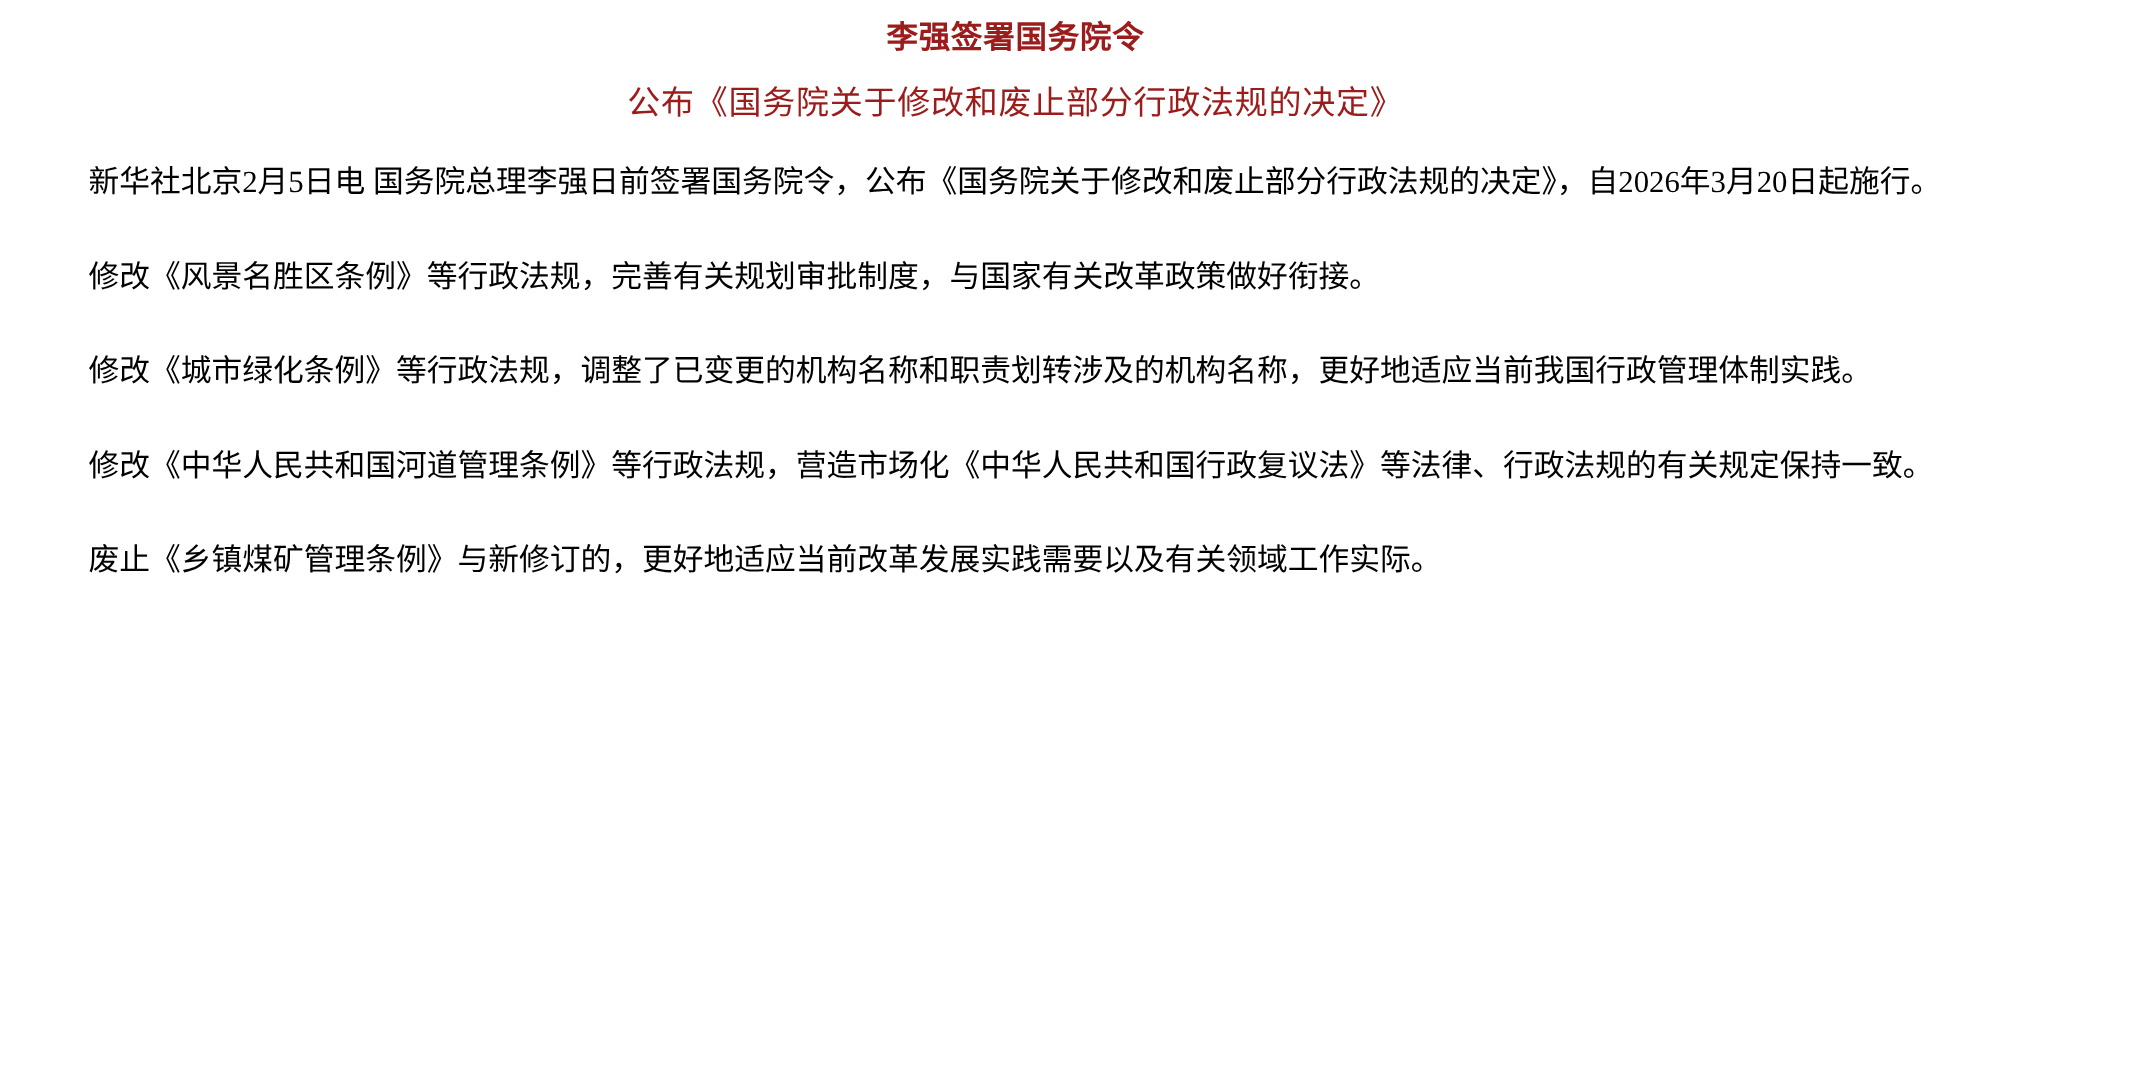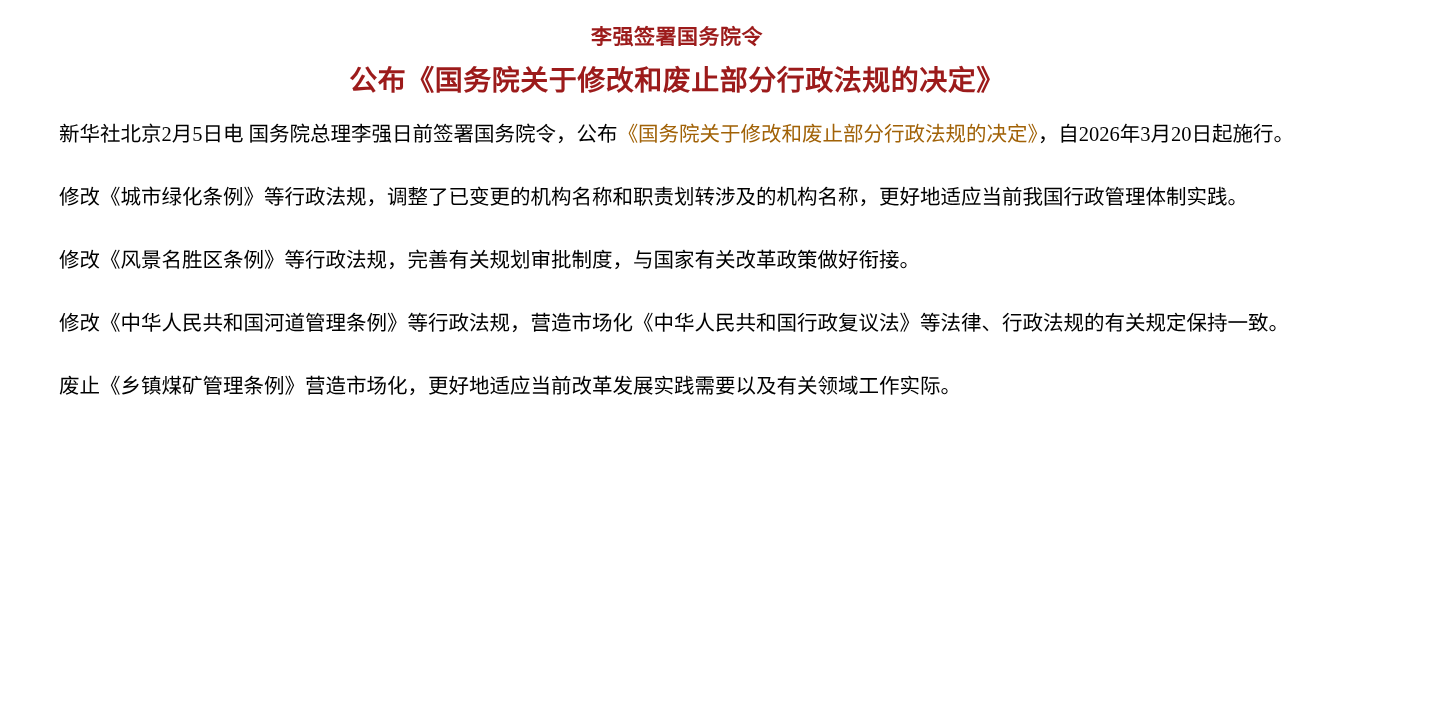--- a/index.html
+++ b/index.html
@@ -11,36 +11,36 @@
   body {
     width: 1434px;
     height: 720px;
     overflow: hidden;
     font-family: "Liberation Serif", "DejaVu Serif", serif;
     color: #000000;
   }
   .page {
     box-sizing: border-box;
     width: 1354px;
-    padding: 12px 18px;
+    padding: 0 18px;
   }
   .article-header {
     text-align: center;
     padding-top: 8px;
   }
   .title-main {
     font-size: 21px;
     font-weight: bold;
     color: #9c1b1b;
     line-height: 34px;
     letter-spacing: 0.5px;
   }
   .title-sub {
-    font-size: 28px;
-    font-weight: bold;
+    font-size: 22px;
+    font-weight: normal;
     color: #9c1b1b;
     line-height: 34px;
     margin-top: 10px;
     letter-spacing: 0.5px;
   }
   .article-body {
     margin-top: 16px;
   }
   p.para {
     margin: 0 0 22px 0;
@@ -48,41 +48,41 @@
     line-height: 41px;
     text-align: justify;
     text-justify: inter-ideograph;
     text-indent: 2em;
     color: #000000;
   }
   p.para:last-child {
     margin-bottom: 0;
   }
   a.doclink {
-    color: #a16207;
+    color: #000000;
     text-decoration: none;
   }
 </style>
 </head>
 <body>
 
 <div class="page">
 
   <div class="article-header">
     <div class="title-main">李强签署国务院令</div>
     <div class="title-sub">公布《国务院关于修改和废止部分行政法规的决定》</div>
   </div>
 
   <div class="article-body">
 
     <p class="para"><span>新华社北京2月5日电  国务院总理李强日前签署国务院令，公布</span><a class="doclink" href="#">《国务院关于修改和废止部分行政法规的决定》</a><span>，自2026年3月20日起施行。</span></p>
 
 
+    <p class="para">修改《风景名胜区条例》等行政法规，完善有关规划审批制度，与国家有关改革政策做好衔接。</p>
+
     <p class="para">修改《城市绿化条例》等行政法规，调整了已变更的机构名称和职责划转涉及的机构名称，更好地适应当前我国行政管理体制实践。</p>
-
-    <p class="para">修改《风景名胜区条例》等行政法规，完善有关规划审批制度，与国家有关改革政策做好衔接。</p>
 
     <p class="para">修改《中华人民共和国河道管理条例》等行政法规，营造市场化《中华人民共和国行政复议法》等法律、行政法规的有关规定保持一致。</p>
 
-    <p class="para">废止《乡镇煤矿管理条例》营造市场化，更好地适应当前改革发展实践需要以及有关领域工作实际。</p>
+    <p class="para">废止《乡镇煤矿管理条例》与新修订的，更好地适应当前改革发展实践需要以及有关领域工作实际。</p>
 
   </div>
 </div>
 
 </body></html>

